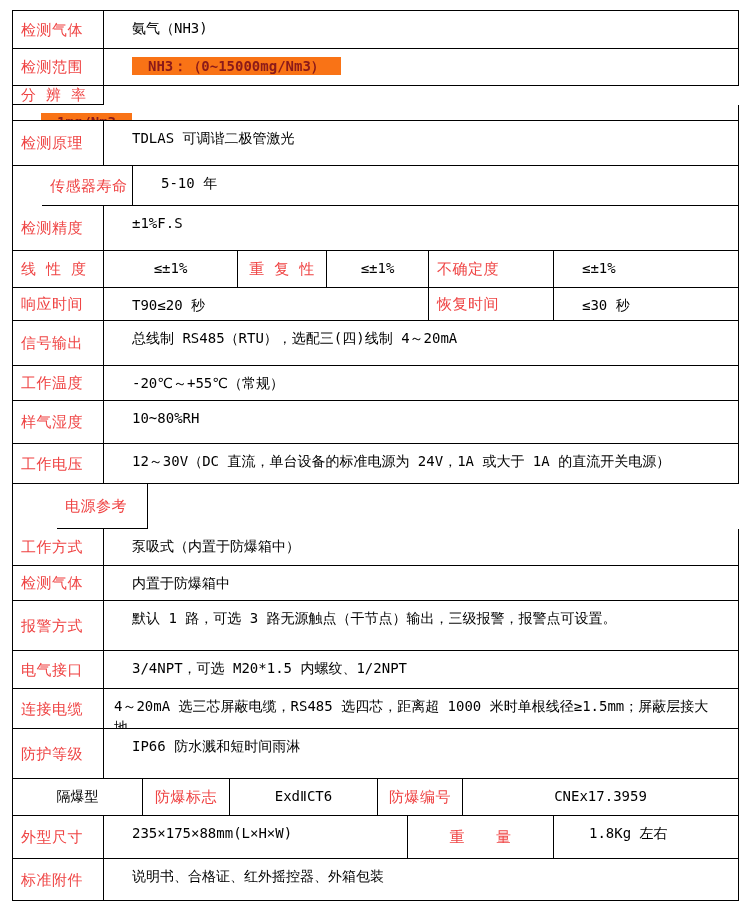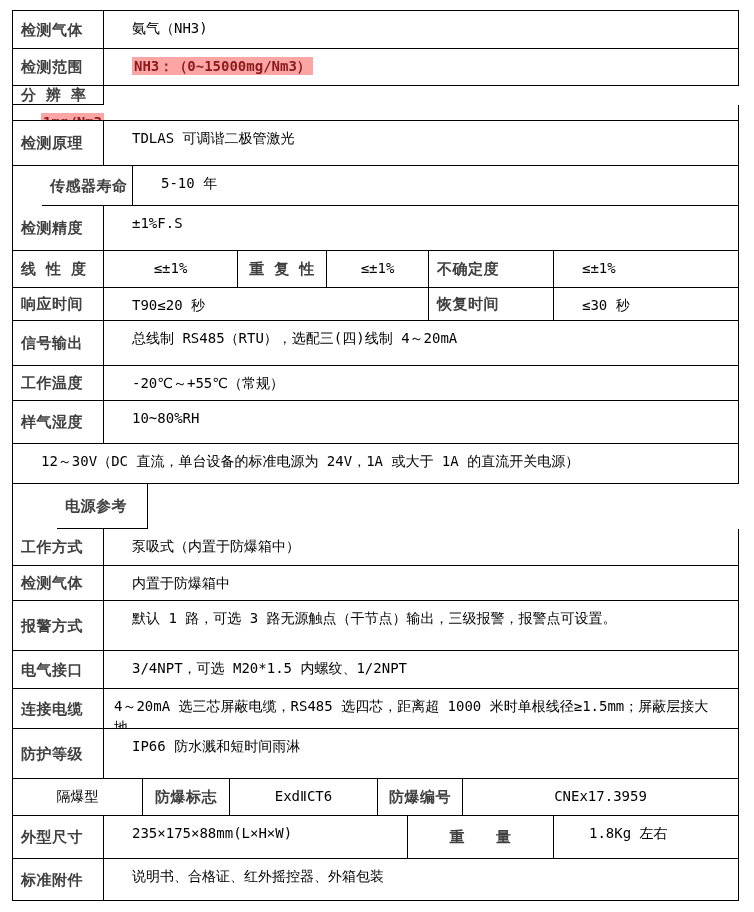--- a/index.html
+++ b/index.html
@@ -28,39 +28,39 @@
     box-sizing: border-box;
     border-right: 1px solid #000;
     border-bottom: 1px solid #000;
     overflow: hidden;
     white-space: normal;
   }
   .cell.label, .cell.sublabel {
     display: flex;
     align-items: center;
     padding-left: 8px;
-    color: #404040;
-    font-weight: bold;
+    color: #ef4444;
+    font-weight: normal;
     font-size: 15px;
     letter-spacing: 0.5px;
     line-height: 1.2;
   }
   .cell.sublabel.align-center { justify-content: center; padding-left: 0; }
   .cell.value {
     padding: 7px 6px 0 28px;
     color: #000000;
     font-size: 14px;
     line-height: 1.5;
   }
   .cell.value.align-center { text-align: center; padding-left: 6px; }
   .hl {
-    background: #fca5a5;
+    background: #f97316;
     color: #8b1a1a;
     font-weight: bold;
-    padding: 1px 2px;
+    padding: 1px 16px;
   }
 </style>
 </head>
 <body>
 
 <div class="page">
   <div class="spec-table">
       <div class="row" style="height: 38px;">
         <div class="cell label" style="width: 91px; flex: 0 0 auto;">检测气体</div>
         <div class="cell value" style="flex: 1 1 0%;">氨气（NH3)</div>
@@ -105,20 +105,21 @@
       </div>
       <div class="row" style="height: 35px;">
         <div class="cell label" style="width: 91px; flex: 0 0 auto;">工作温度</div>
         <div class="cell value" style="flex: 1 1 0%;">-20℃～+55℃（常规）</div>
       </div>
       <div class="row" style="height: 43px;">
         <div class="cell label" style="width: 91px; flex: 0 0 auto;">样气湿度</div>
         <div class="cell value" style="flex: 1 1 0%;">10~80%RH</div>
       </div>
       <div class="row" style="height: 40px;">
+        <div class="cell label" style="width: 91px; flex: 0 0 auto;">工作电压</div>
         <div class="cell value" style="flex: 1 1 0%;">12～30V（DC 直流，单台设备的标准电源为 24V，1A 或大于 1A 的直流开关电源）</div>
       </div>
       <div class="row" style="height: 45px; margin-left: 44px;">
         <div class="cell label" style="width: 91px; flex: 0 0 auto;">电源参考</div>
       </div>
       <div class="row" style="height: 37px;">
         <div class="cell label" style="width: 91px; flex: 0 0 auto;">工作方式</div>
         <div class="cell value" style="flex: 1 1 0%;">泵吸式（内置于防爆箱中）</div>
       </div>
       <div class="row" style="height: 35px;">

